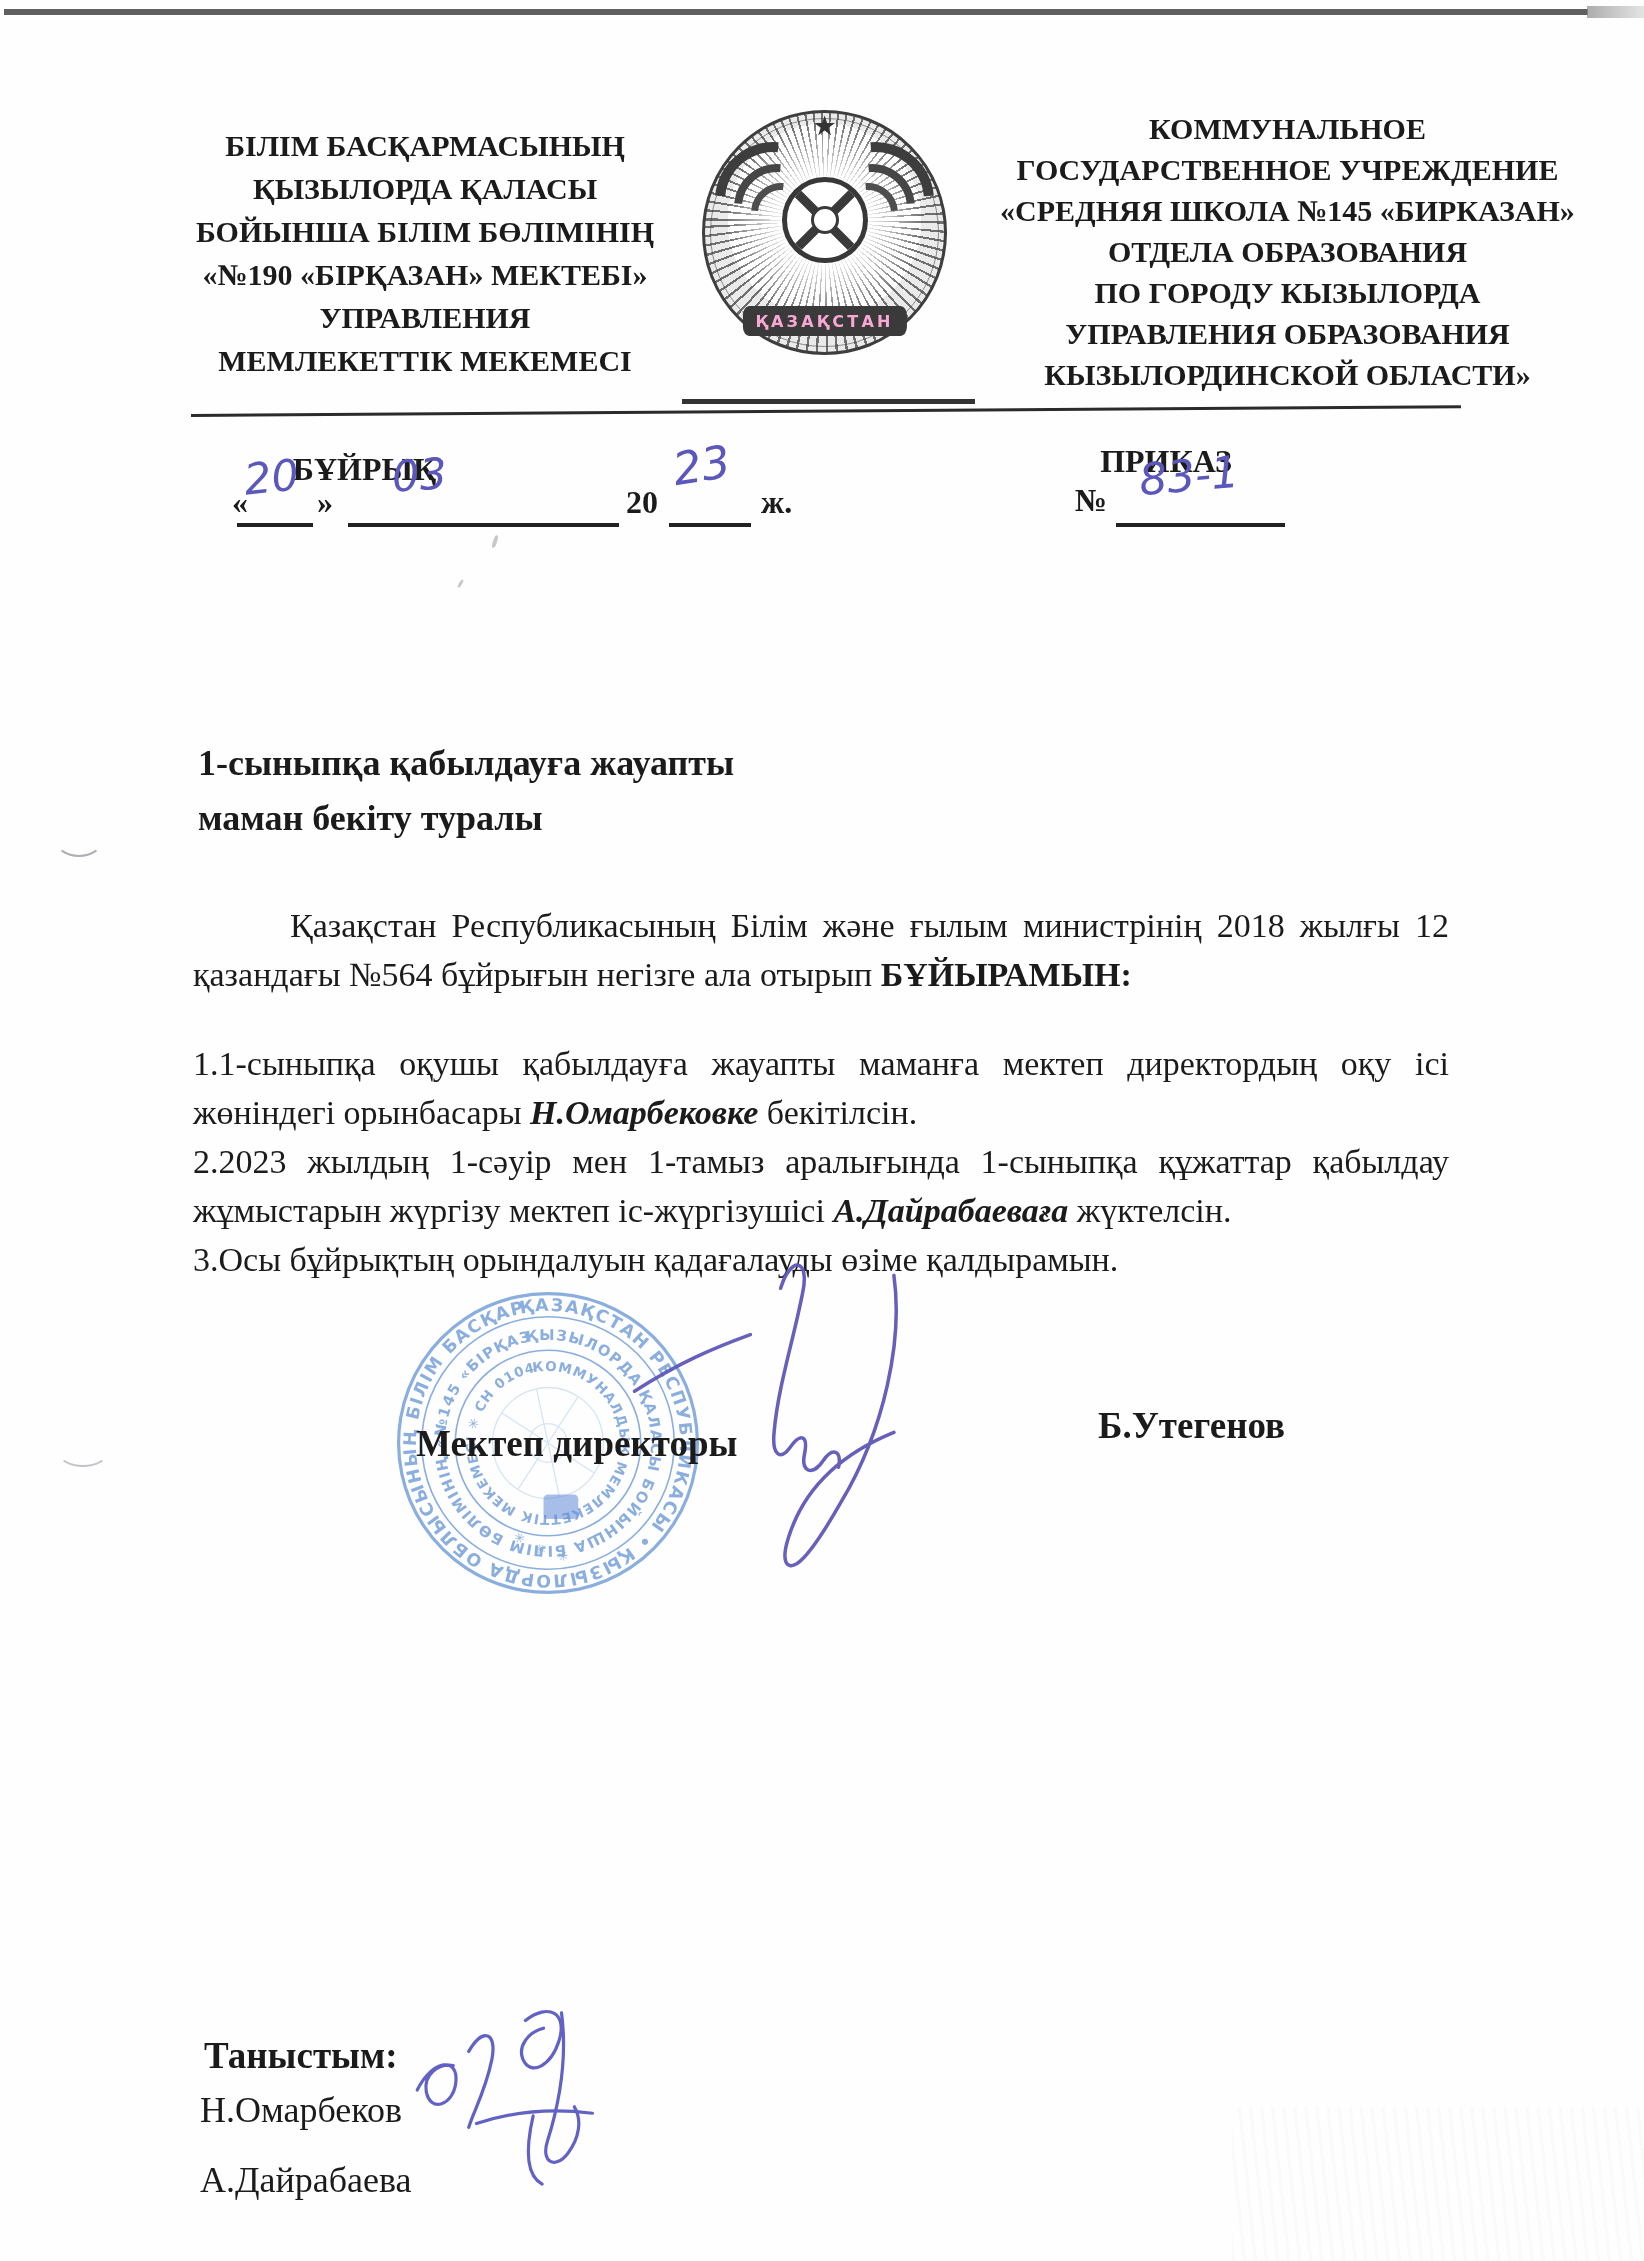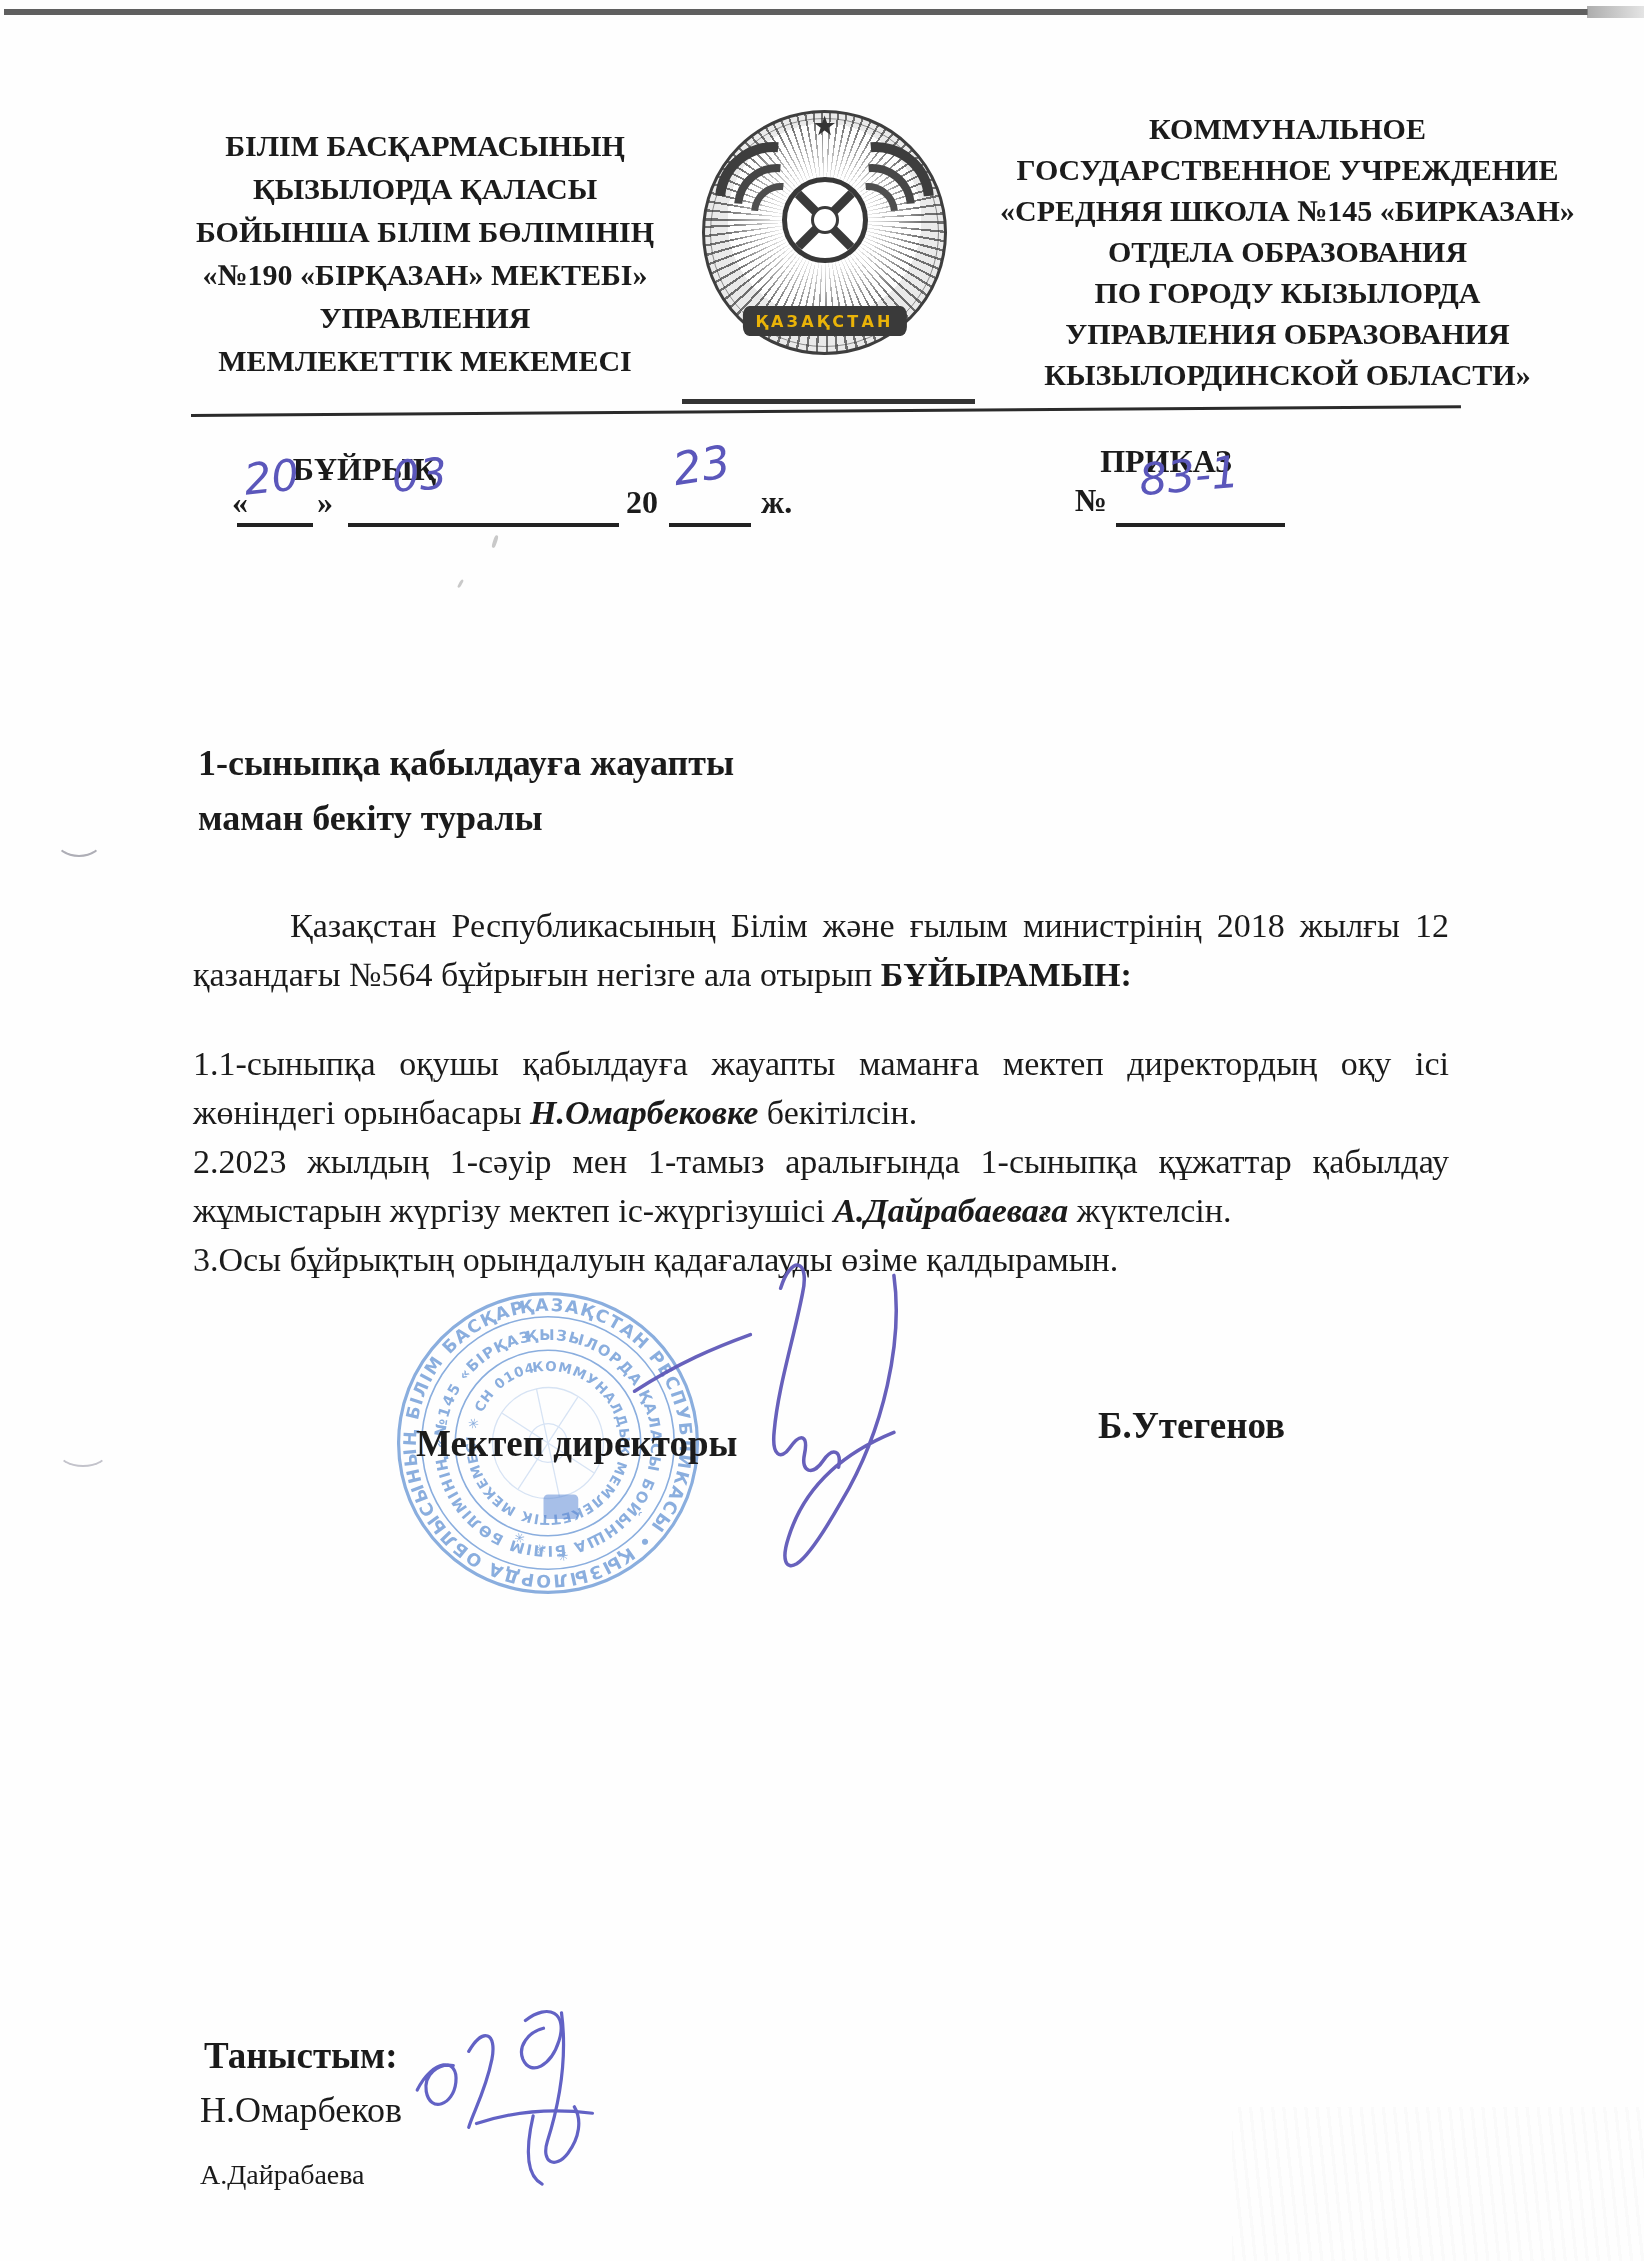--- a/index.html
+++ b/index.html
@@ -46,21 +46,21 @@
     font-family:"DejaVu Sans", sans-serif; }
   .emblem .wheel { position:absolute; left:50%; top:45%; width:76px; height:76px; transform:translate(-50%,-50%);
     border-radius:50%; border:5.8px solid #383838; background:#fff; overflow:hidden; }
   .emblem .wheel::before, .emblem .wheel::after { content:""; position:absolute; left:-10%; top:calc(50% - 4.5px);
     width:120%; height:9px; background:#3a3a3a; }
   .emblem .wheel::before { transform:rotate(45deg); }
   .emblem .wheel::after  { transform:rotate(-45deg); }
   .emblem .hub { position:absolute; left:50%; top:45%; width:22px; height:22px; transform:translate(-50%,-50%);
     border-radius:50%; border:3.9px solid #3a3a3a; background:#fff; }
   .emblem .banner { position:absolute; bottom:19.3px; left:50%; transform:translateX(-50%);
-    background:#3a3a3a; color:#eab308; font-family:"DejaVu Sans", sans-serif; font-weight:bold;
+    background:#3a3a3a; color:#f9a8d4; font-family:"DejaVu Sans", sans-serif; font-weight:bold;
     font-size:16px; letter-spacing:3.2px; padding:5.2px 13px; border-radius:6.4px / 9px; white-space:nowrap; }
   
   .h-bold { position:absolute; font-weight:bold; }
   .buyryk  { left:258px; top:451px; width:213px; text-align:center; font-size:32px; }
   .prikaz  { left:1095px; top:443px; width:142px; text-align:center; font-size:32px; }
   .dt { position:absolute; font-weight:bold; font-size:32px; }
   .ul { position:absolute; background:#222; height:3.9px; }
   .hw { position:absolute; font-family:"DejaVu Sans", sans-serif; font-style:italic; font-weight:normal;
         color:#5b57bb; white-space:nowrap; }
   
@@ -74,21 +74,21 @@
   
   .sig-role { position:absolute; left:416px;  top:1404px; font-weight:bold; font-size:37px;margin-top:18px; }
   .sig-name { position:absolute; left:1098px; top:1404px; font-weight:bold; font-size:37px; }
   .stamp { position:absolute; left:387px; top:1282px; width:322px; height:322px; transform:rotate(-12deg); opacity:.88; }
   .sig-svg { position:absolute; }
   .sig-director { left:612px; top:1243px; width:354px; height:348px; }
   .sig-ack { left:399px; top:1987px; width:258px; height:219px; }
   
   .ack-label { position:absolute; left:204px; top:2034px; font-weight:bold; font-size:37px; }
   .ack-name1 { position:absolute; left:200px; top:2089px; font-size:36px; }
-  .ack-name2 { position:absolute; left:200px; top:2159px; font-size:28px; }
+  .ack-name2 { position:absolute; left:200px; top:2159px; font-size:36px; }
 </style>
 </head>
 <body>
 
 <div class="page">
 
   <div class="scan-band"></div>
   <div class="scan-band-fade"></div>
   <div class="curl curl1"></div>
   <div class="curl curl2"></div>

